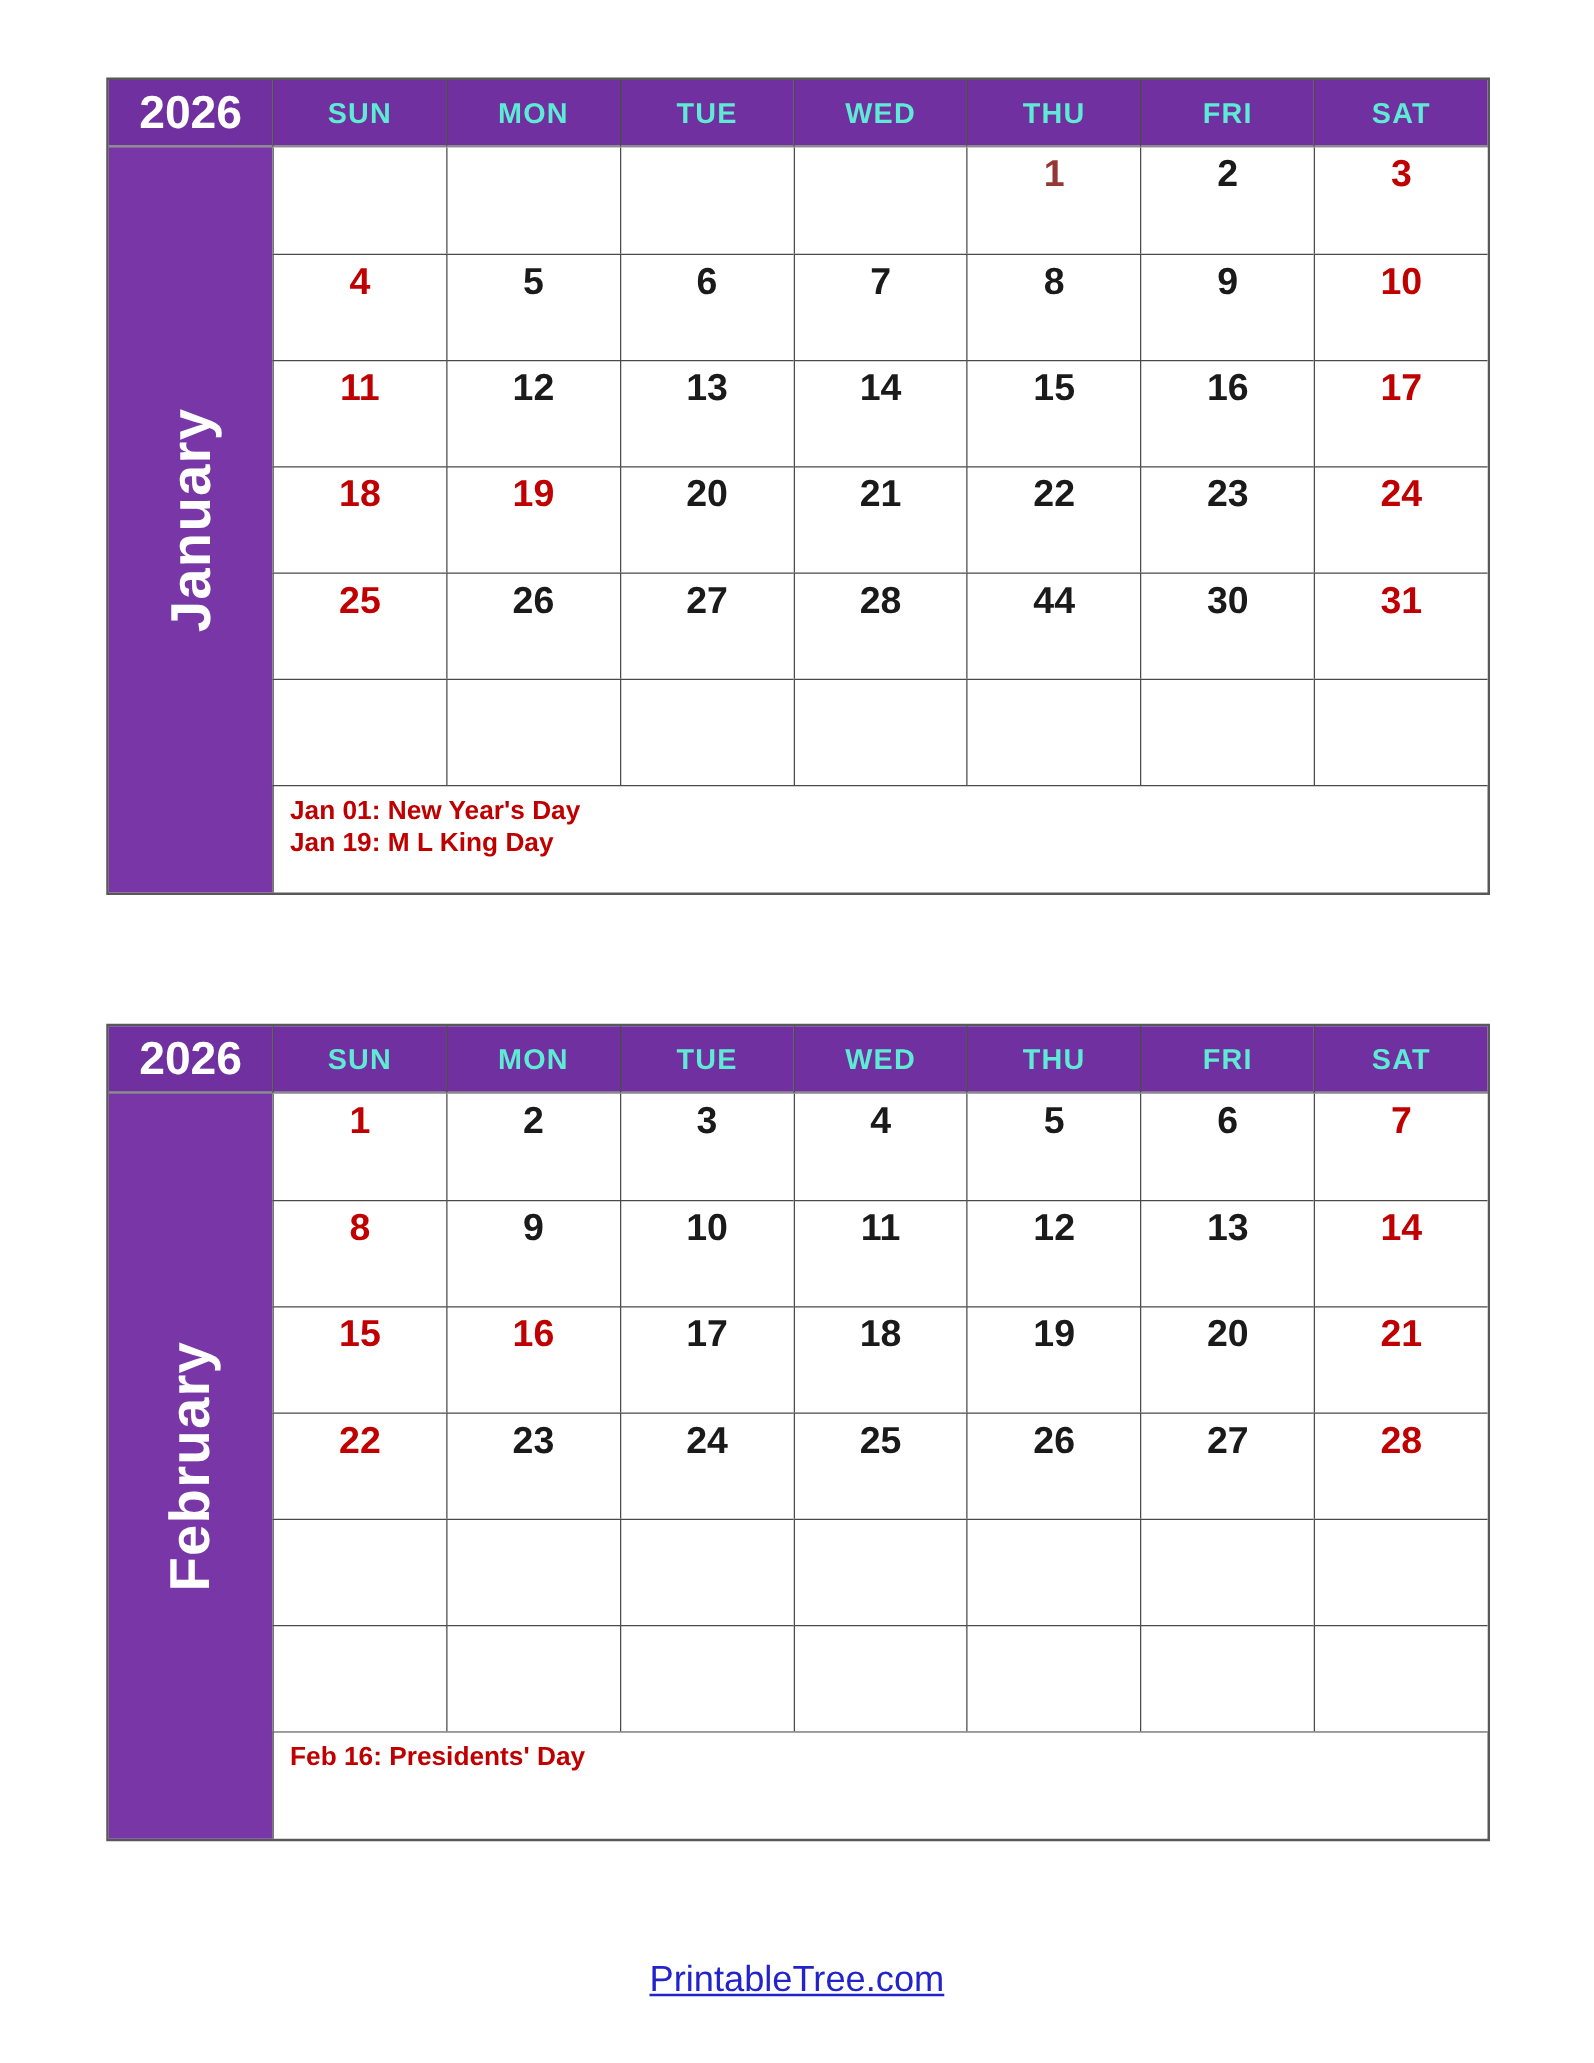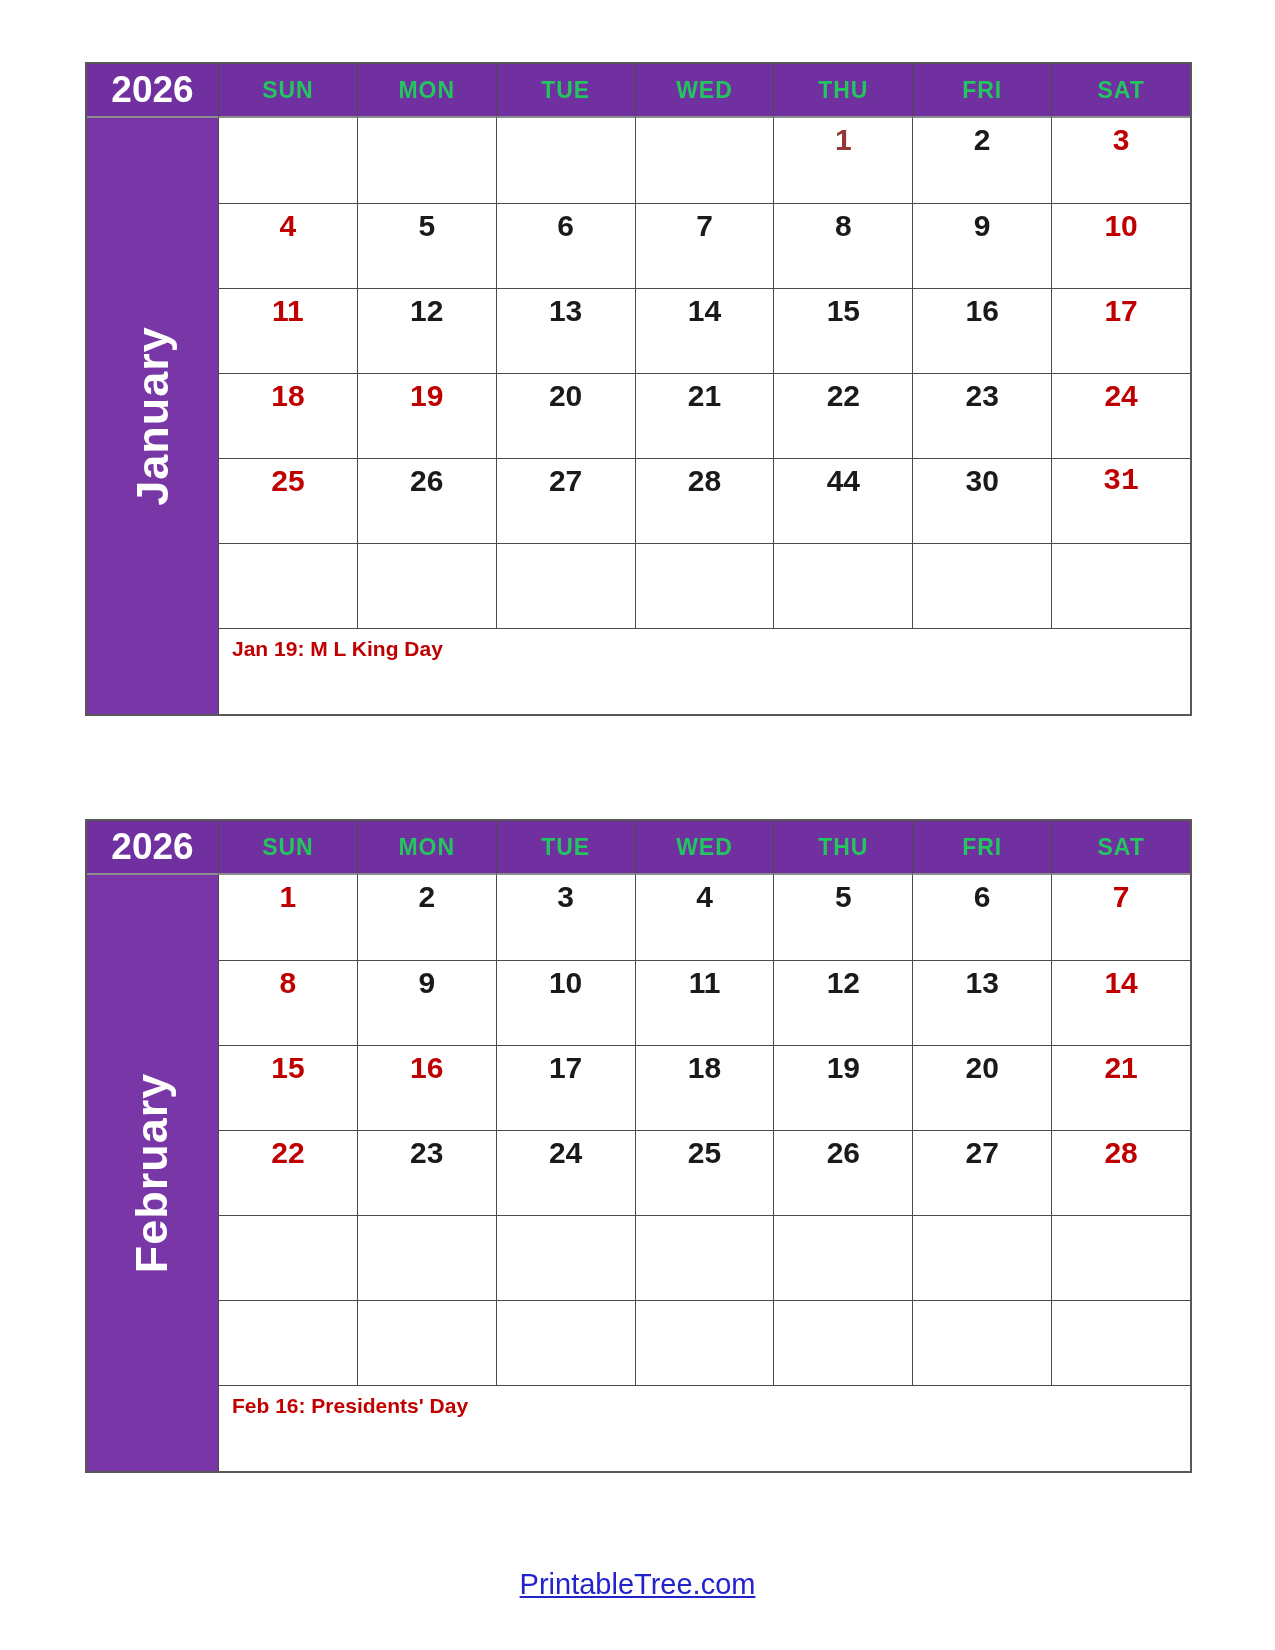--- a/index.html
+++ b/index.html
@@ -27,21 +27,21 @@
     grid-row: 1; grid-column: 1;
     background: #7030A0;
     color: #ffffff;
     display: flex; align-items: center; justify-content: center;
     font-size: 37px; font-weight: bold;
     border-bottom: 2px solid #8c8c8c;
   }
   .hcell {
     grid-row: 1;
     background: #7030A0;
-    color: #22c55e;
+    color: #5eead4;
     display: flex; align-items: center; justify-content: center;
     font-size: 23px; font-weight: bold; letter-spacing: 1px;
     border-left: 1px solid #4a4a4a;
     border-bottom: 2px solid #8c8c8c;
   }
   .month-cell {
     grid-column: 1; grid-row: 2 / 9;
     background: #7836A6;
     display: flex; align-items: center; justify-content: center;
     overflow: visible;
@@ -88,20 +88,21 @@
 </style>
 </head>
 <body>
 
 <div class="cal jan">
   <div class="year-cell">2026</div>
   <div class="month-cell">
     <span class="vtext">January</span>
   </div>
   <div class="holiday-cell">
+    <div>Jan 01: New Year's Day</div>
     <div>Jan 19: M L King Day</div>
   </div>
 <div class="hcell" style="grid-area: 1 / 2;">SUN</div>
     <div class="hcell" style="grid-area: 1 / 3;">MON</div>
     <div class="hcell" style="grid-area: 1 / 4;">TUE</div>
     <div class="hcell" style="grid-area: 1 / 5;">WED</div>
     <div class="hcell" style="grid-area: 1 / 6;">THU</div>
     <div class="hcell" style="grid-area: 1 / 7;">FRI</div>
     <div class="hcell" style="grid-area: 1 / 8;">SAT</div>
     <div class="dcell" style="grid-area: 2 / 2;"></div>
@@ -131,21 +132,21 @@
     <div class="dcell bt" style="grid-area: 5 / 5;">21</div>
     <div class="dcell bt" style="grid-area: 5 / 6;">22</div>
     <div class="dcell bt" style="grid-area: 5 / 7;">23</div>
     <div class="dcell bt red" style="grid-area: 5 / 8;">24</div>
     <div class="dcell bt red" style="grid-area: 6 / 2;">25</div>
     <div class="dcell bt" style="grid-area: 6 / 3;">26</div>
     <div class="dcell bt" style="grid-area: 6 / 4;">27</div>
     <div class="dcell bt" style="grid-area: 6 / 5;">28</div>
     <div class="dcell bt" style="grid-area: 6 / 6;">44</div>
     <div class="dcell bt" style="grid-area: 6 / 7; text-align: center;">30</div>
-    <div class="dcell bt red" style="grid-area: 6 / 8; font-family: Liberation Mono, monospace;">31</div>
+    <div class="dcell bt red" style="grid-area: 6 / 8;">31</div>
     <div class="dcell bt" style="grid-area: 7 / 2;"></div>
     <div class="dcell bt" style="grid-area: 7 / 3;"></div>
     <div class="dcell bt" style="grid-area: 7 / 4;"></div>
     <div class="dcell bt" style="grid-area: 7 / 5;"></div>
     <div class="dcell bt" style="grid-area: 7 / 6;"></div>
     <div class="dcell bt" style="grid-area: 7 / 7;"></div>
     <div class="dcell bt" style="grid-area: 7 / 8;"></div>
   </div>
 
 <div class="cal feb">

